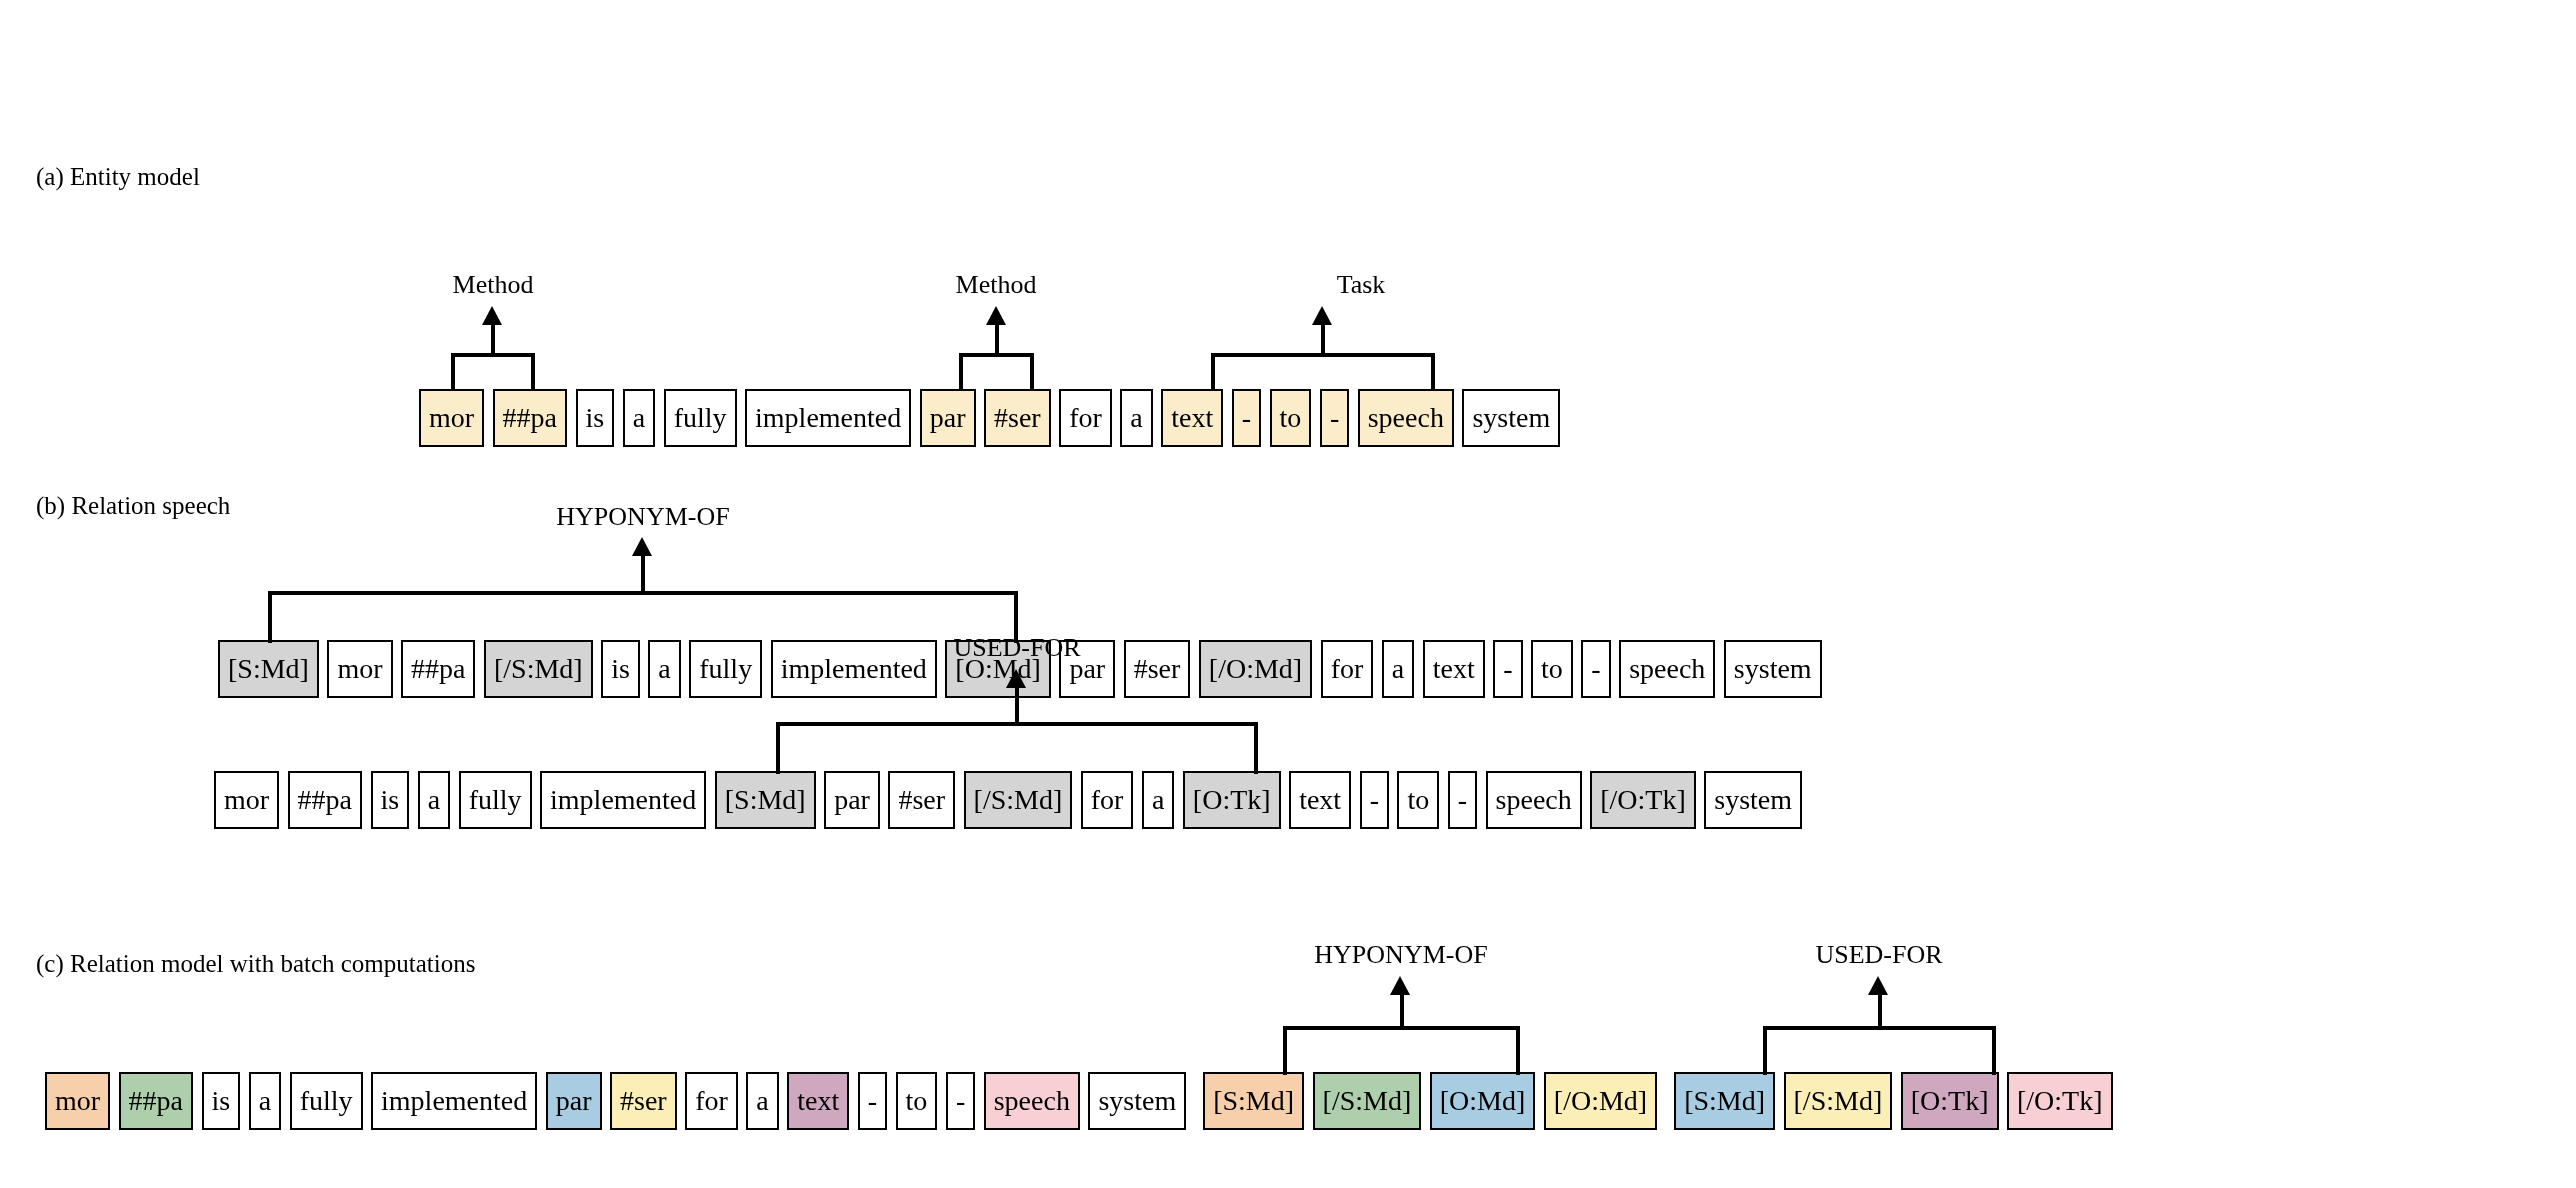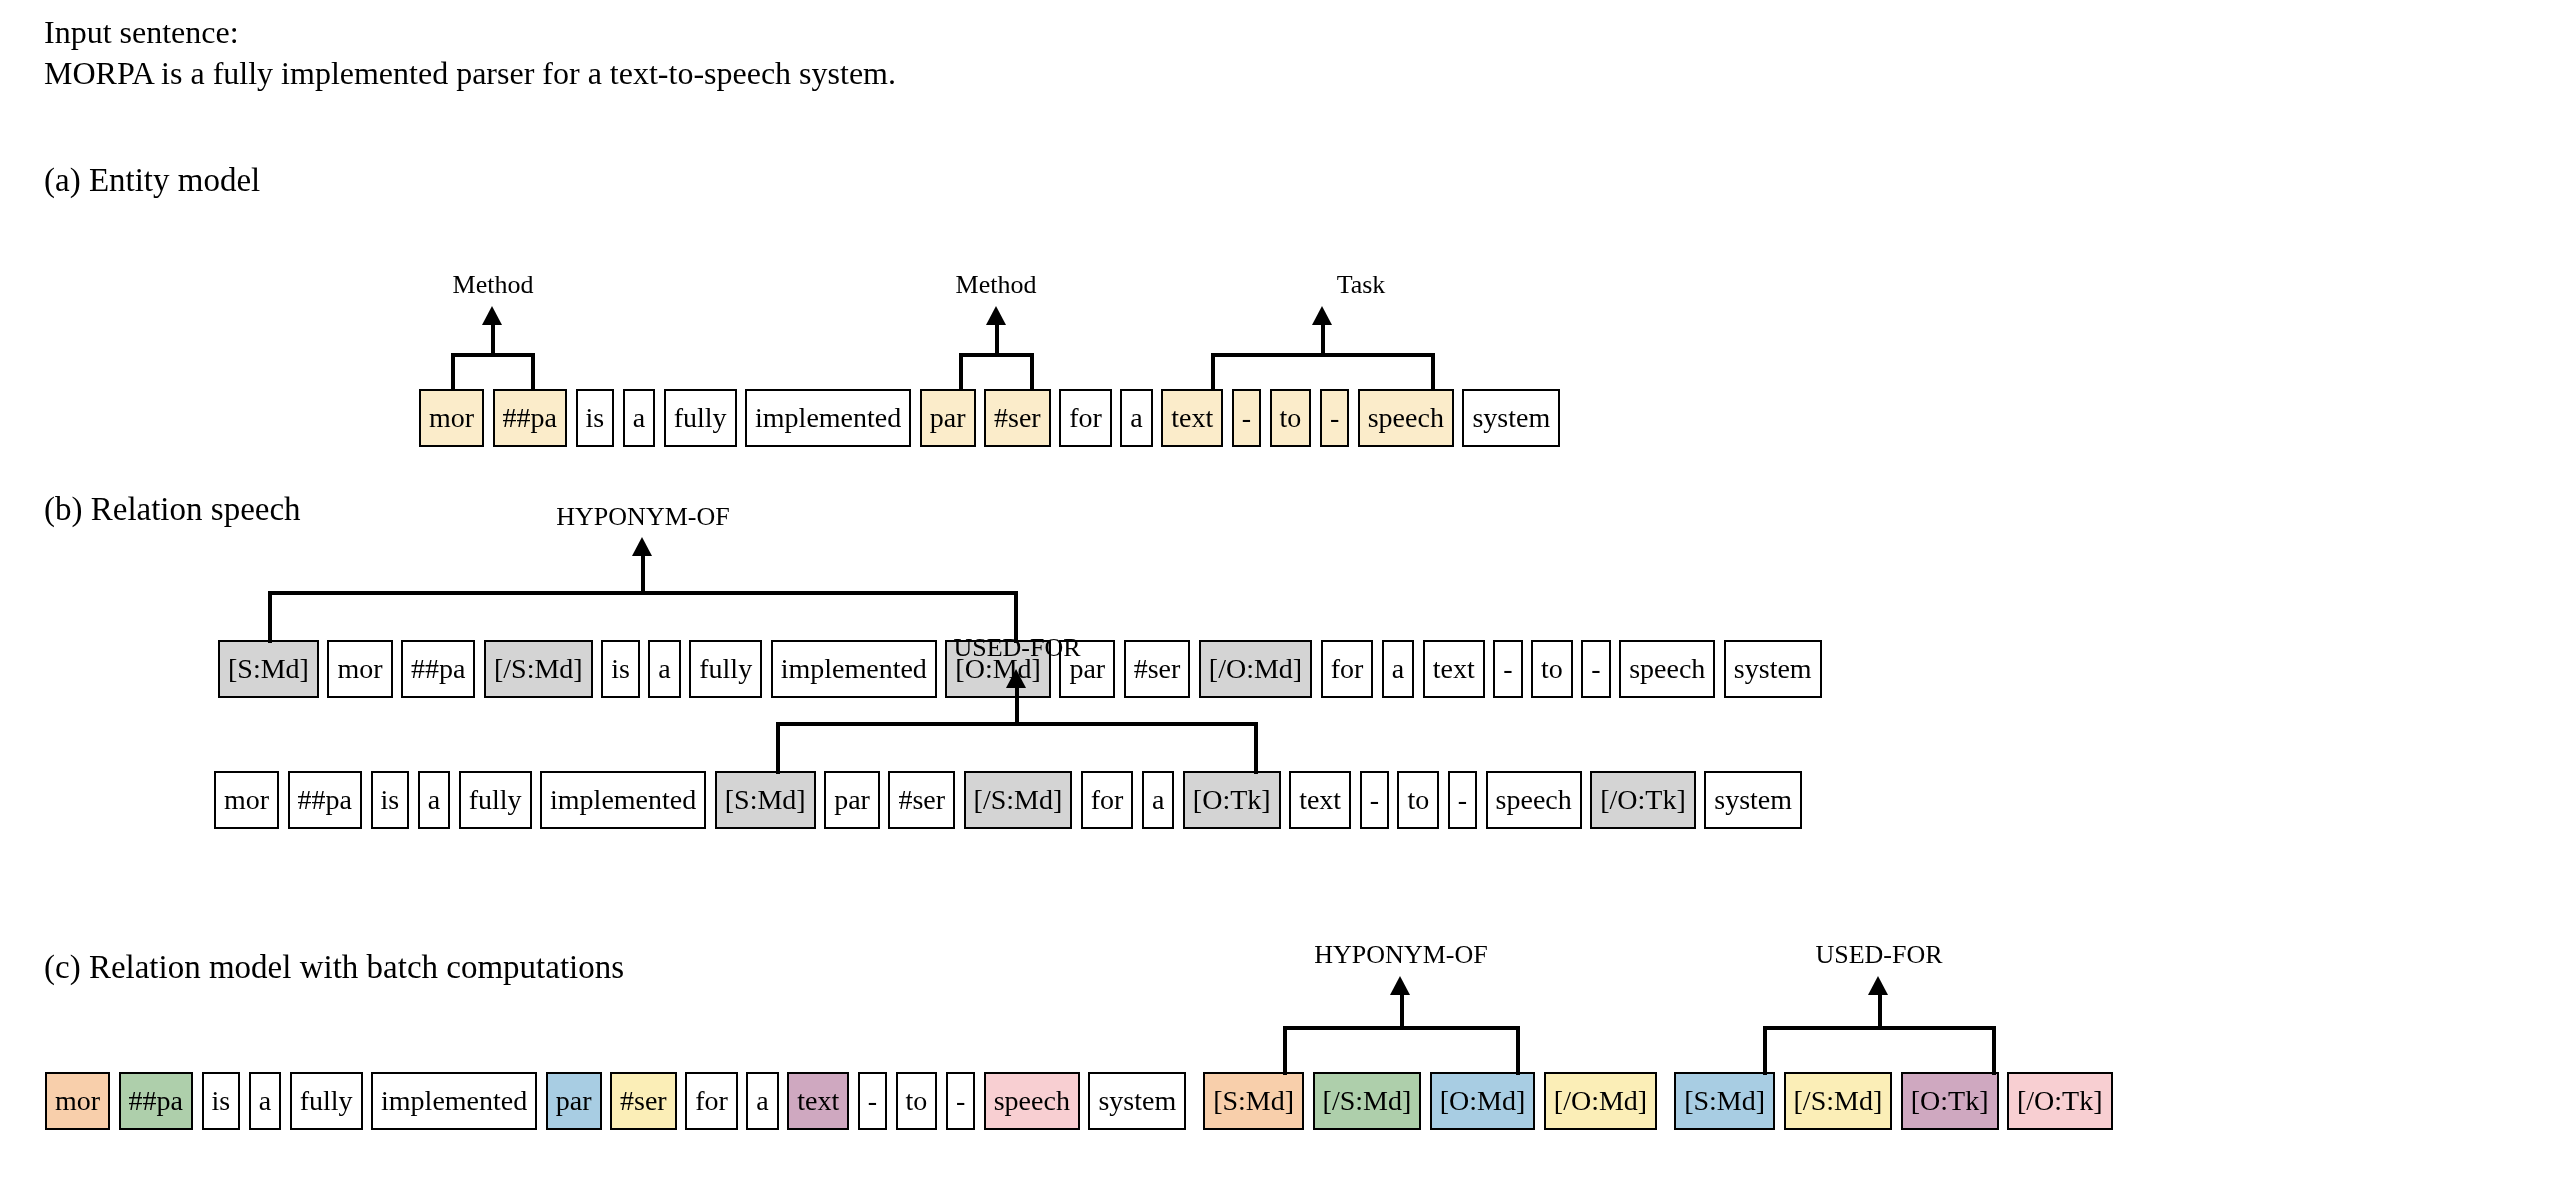--- a/index.html
+++ b/index.html
@@ -12,22 +12,22 @@
     position:relative;
   }
   .fig{position:relative;width:2576px;height:1189px;}
 
   
   .intro{
     position:absolute; left:44px; top:12.4px;
     font-size:32px; line-height:1.28; white-space:pre;
   }
   .sec-title{
-    position:absolute; left:44px;
-    font-size:33px; line-height:1;
+    position:absolute; left:36px;
+    font-size:25px; line-height:1;
   }
   #sec-a{top:164px;}
   #sec-b{top:493px;}
   #sec-c{top:951px;}
 
   
   .row{position:absolute; display:flex; align-items:flex-end;}
 
   .tok{
     box-sizing:border-box;
@@ -81,22 +81,20 @@
     font-size:26px; line-height:1;
     white-space:nowrap;
     transform:translateX(-50%);
   }
 </style>
 </head>
 <body>
 
 <div class="fig">
 
-  <div class="intro"><span>Input sentence:</span>
-<span>MORPA is a fully implemented parser for a text-to-speech system.</span></div>
 
   <div class="sec-title" id="sec-a">(a) Entity model</div>
   <div class="sec-title" id="sec-b">(b) Relation speech</div>
   <div class="sec-title" id="sec-c">(c) Relation model with batch computations</div>
 
   <div class="row" id="row-a" style="left: 419px; top: 389px;">
       <div class="tok f-cream">
         <span>mor</span>
       </div>
       <div class="tok f-cream">

